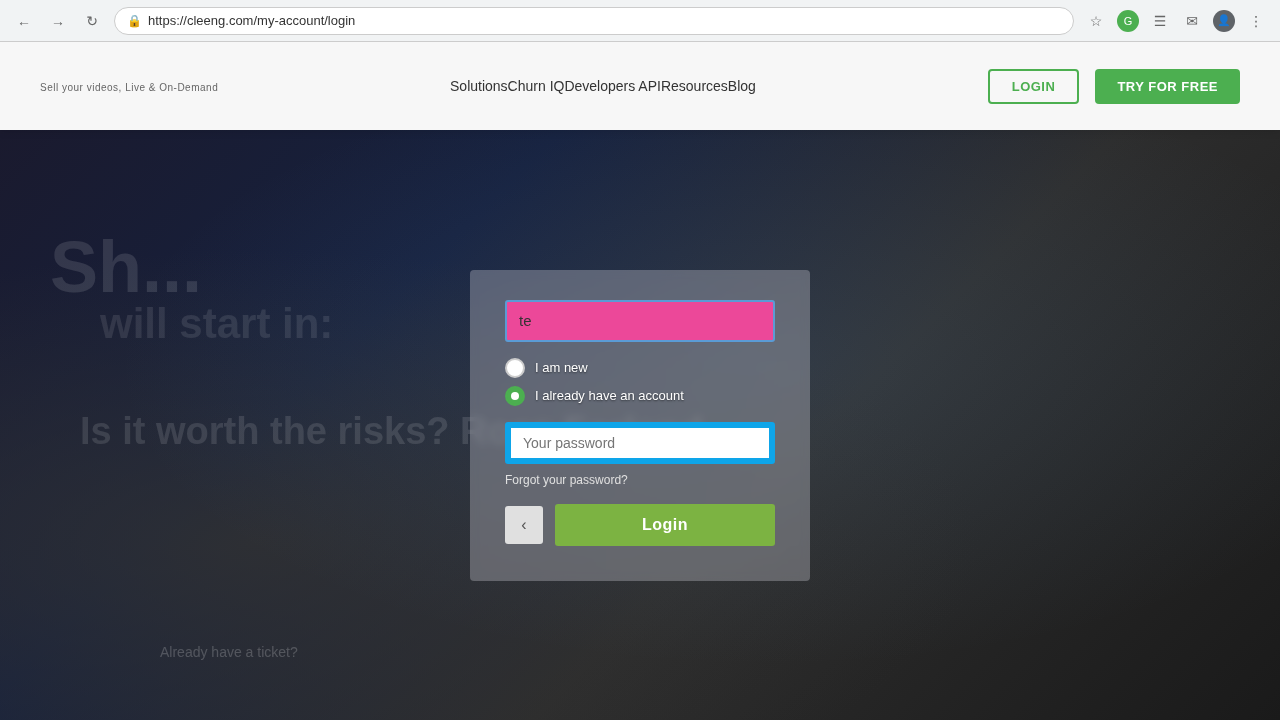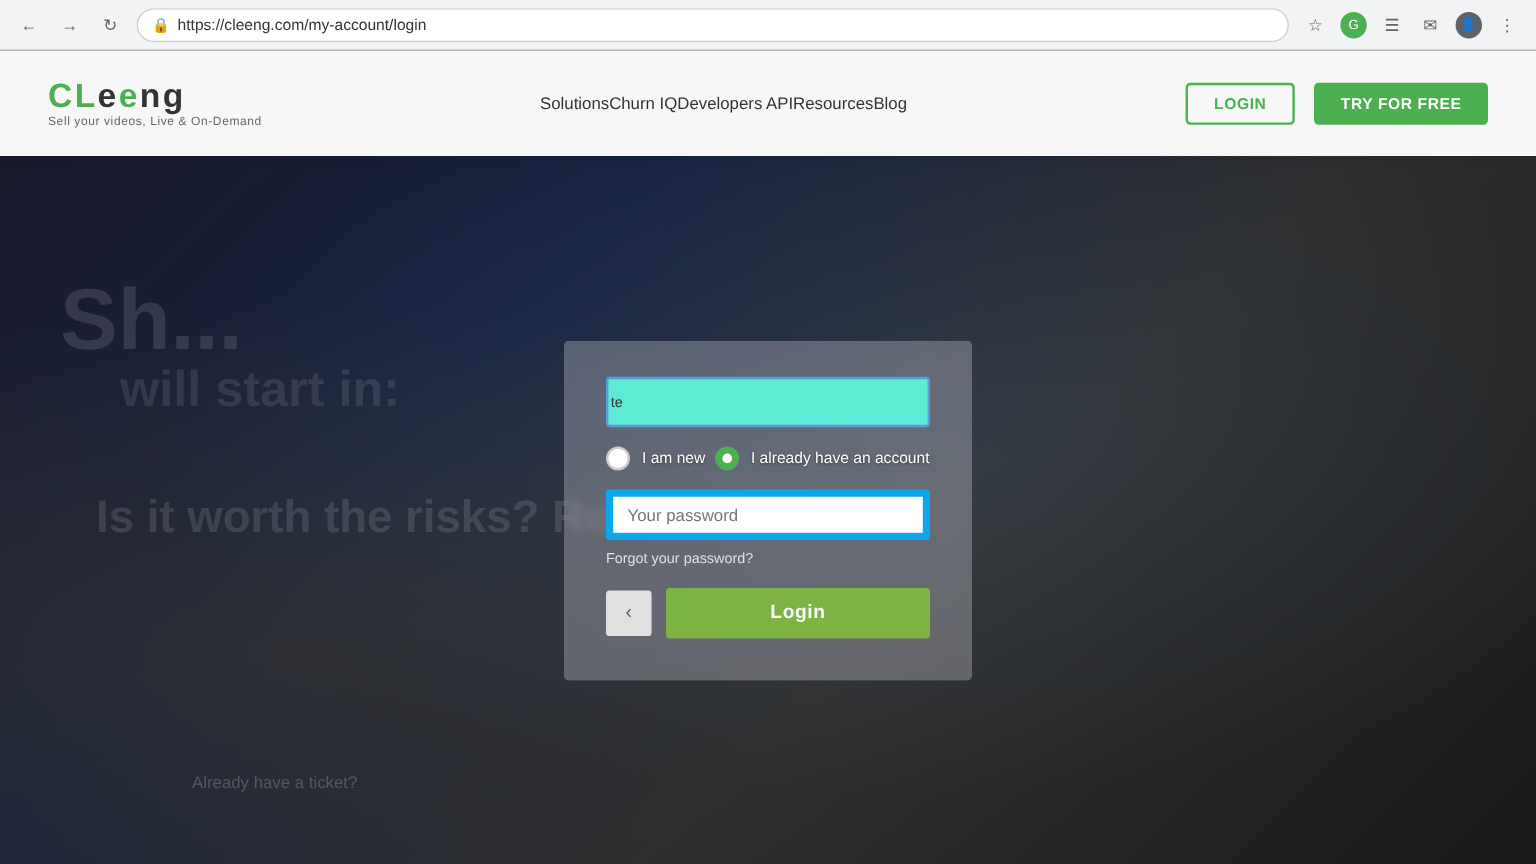--- a/index.html
+++ b/index.html
@@ -180,34 +180,34 @@
       backdrop-filter: blur(4px);
       border-radius: 4px;
       padding: 30px 35px 35px;
       width: 340px;
     }
 
     
     .email-input {
       width: 100%;
       height: 42px;
-      padding: 0 2px;
+      padding: 0 12px;
       border: 2px solid #5b9bd5;
       border-radius: 3px;
-      font-size: 12px;
+      font-size: 15px;
       color: #333;
-      background: #5eead4;
+      background: #ec4899;
       outline: none;
       margin-bottom: 16px;
     }
 
     
     .radio-group {
       display: flex;
-      flex-direction: row;
+      flex-direction: column;
       gap: 8px;
       margin-bottom: 16px;
     }
     .radio-option {
       display: flex;
       align-items: center;
       gap: 10px;
       cursor: pointer;
     }
     .radio-circle {
@@ -359,23 +359,20 @@
       <div style="width:22px;height:22px;border-radius:50%;background:#5f6368;display:flex;align-items:center;justify-content:center;color:white;font-size:11px;">👤</div>
     </button>
     <button class="browser-action-btn">⋮</button>
   </div>
 </div>
 
 <div class="page">
 
   <div class="navbar">
     <div class="logo-area">
-      <div class="logo-text">
-        <span>CL</span>e<span>e</span>ng
-      </div>
       <div class="logo-tagline">Sell your videos, Live &amp; On-Demand</div>
     </div>
     <div class="nav-links">
       <a class="nav-link">Solutions</a>
       <a class="nav-link">Churn IQ</a>
       <a class="nav-link">Developers API</a>
       <a class="nav-link">Resources</a>
       <a class="nav-link">Blog</a>
     </div>
     <div class="nav-actions">

